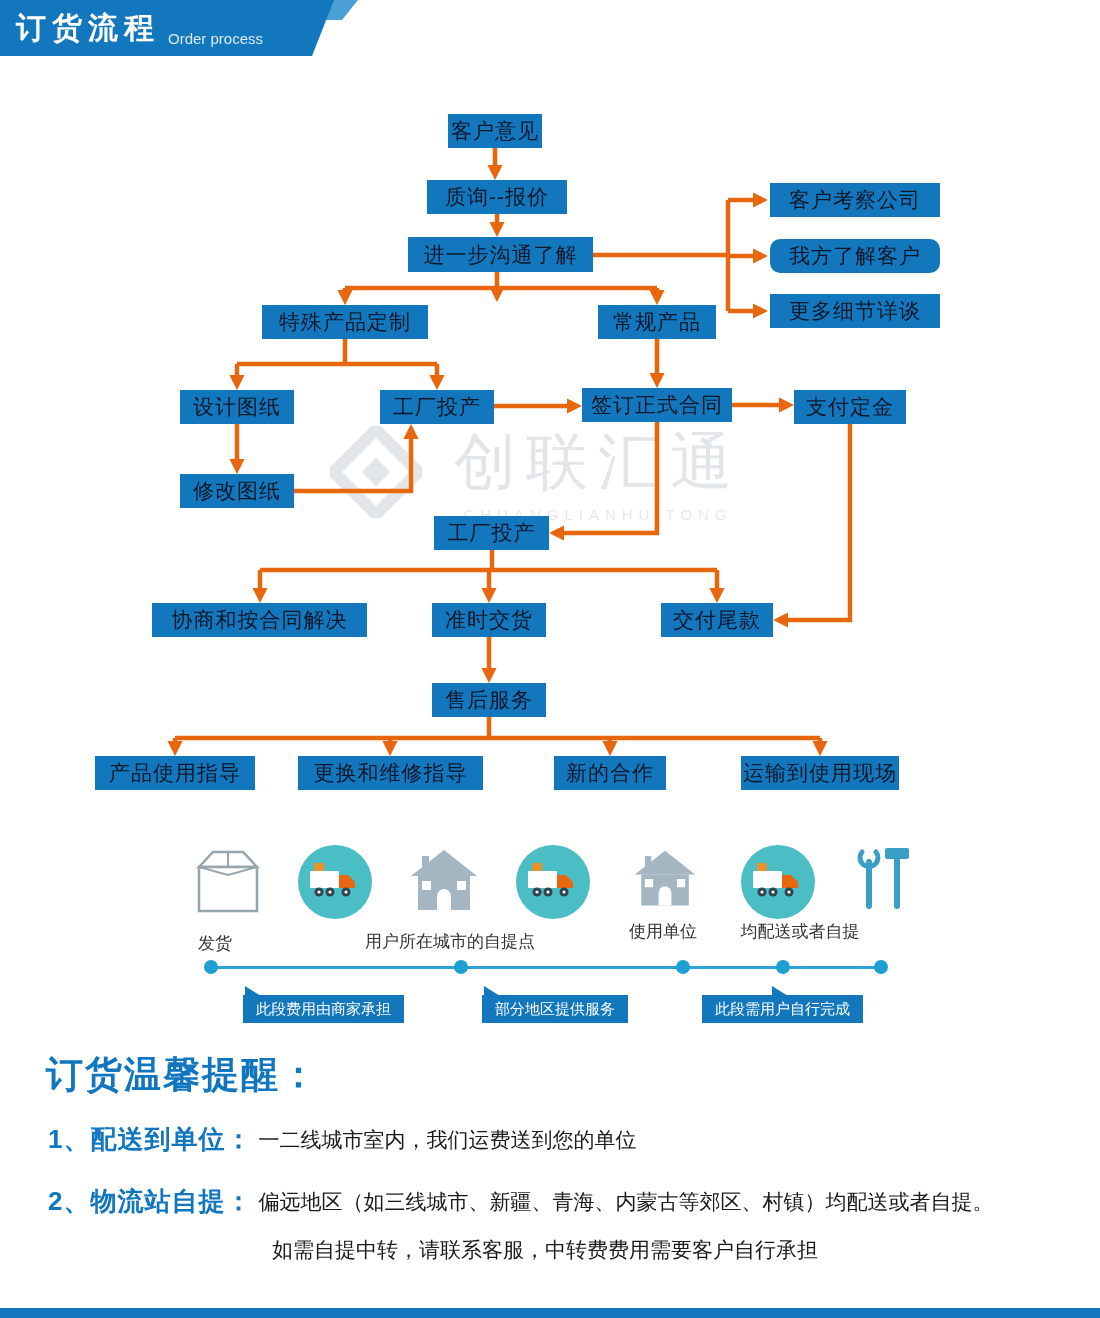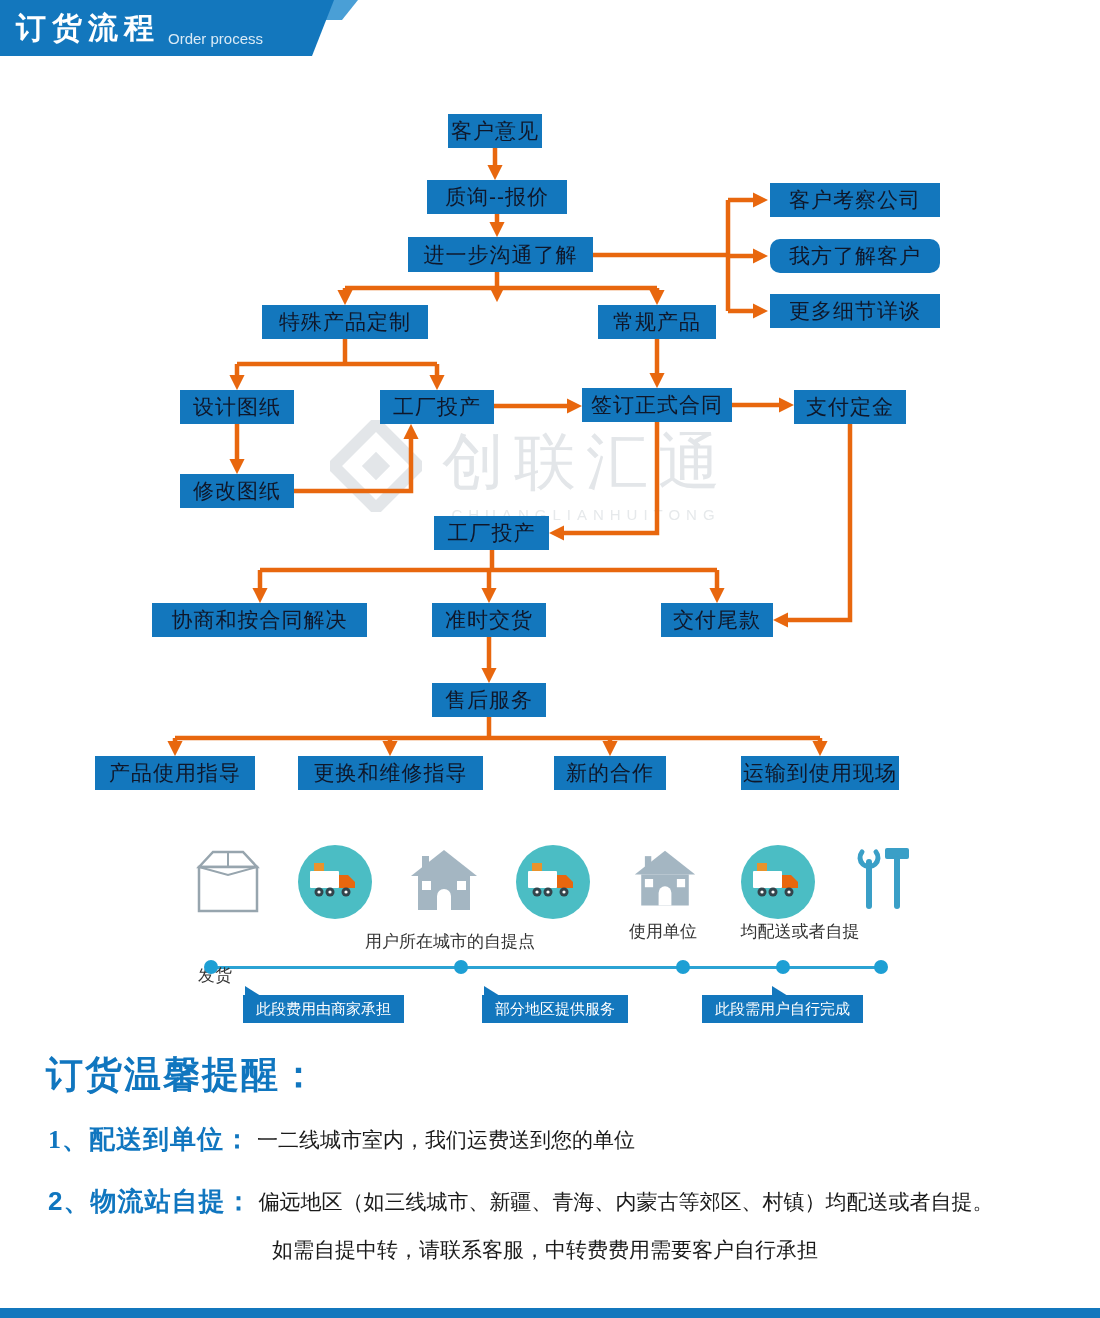--- a/index.html
+++ b/index.html
@@ -8,21 +8,21 @@
   
   .header{position:absolute;left:0;top:0;width:100%;height:58px;}
   .header-accent{position:absolute;left:0;top:0;width:370px;height:20px;background:#4A9FD6;
         clip-path:polygon(240px 0,358px 0,342px 20px,226px 20px);}
   .header-main{position:absolute;left:0;top:0;width:350px;height:56px;background:#1377BD;
         clip-path:polygon(0 0,334px 0,312px 56px,0 56px);
         display:flex;align-items:center;padding-left:16px;box-sizing:border-box;}
   .header-title-cn{color:#fff;font-size:30px;font-weight:bold;letter-spacing:6px;}
   .header-title-en{color:#d9eaf6;font-size:15px;margin-left:8px;align-self:flex-end;margin-bottom:9px;}
   
-  .watermark{position:absolute;left:330px;top:420px;display:flex;gap:20px;z-index:0;}
+  .watermark{position:absolute;left:330px;top:420px;display:flex;align-items:center;gap:32px;z-index:0;}
   .wm-text-main{font-size:62px;color:#E3E6E9;letter-spacing:10px;white-space:nowrap;}
   .wm-text-sub{font-size:15px;color:#E6E9EB;letter-spacing:6px;text-align:center;margin-top:2px;}
   
   .arrows{position:absolute;left:0;top:0;z-index:1;}
   
   .node{position:absolute;height:34px;background:#1377BD;color:#0f172a;font-size:21px;letter-spacing:1px;
         display:flex;align-items:center;justify-content:center;z-index:2;white-space:nowrap;}
   
   .step-icon{position:absolute;z-index:2;}
   .step-label{position:absolute;font-size:17px;color:#333;transform:translateX(-50%);
@@ -200,21 +200,21 @@
       <circle cx="49" cy="48" r="1.6" fill="#fff"></circle>
   </svg>
 
   <svg class="step-icon" style="left:852px;top:840px;" width="62" height="76" viewBox="0 0 62 76">
     <path d="M10 12 a9 9 0 1 0 14 0" fill="none" stroke="#3A9FC7" stroke-width="5" stroke-linecap="round"></path>
     <line x1="17" y1="22" x2="17" y2="66" stroke="#3A9FC7" stroke-width="6" stroke-linecap="round"></line>
     <rect x="33" y="8" width="24" height="11" fill="#3A9FC7" rx="2"></rect>
     <line x1="45" y1="19" x2="45" y2="66" stroke="#3A9FC7" stroke-width="6" stroke-linecap="round"></line>
   </svg>
 
-  <div class="step-label" style="left:215px;top:964px;">发货</div>
+  <div class="step-label" style="left:215px;top:932px;">发货</div>
   <div class="step-label" style="left:450px;top:930px;">用户所在城市的自提点</div>
   <div class="step-label" style="left:663px;top:920px;">使用单位</div>
   <div class="step-label" style="left:800px;top:920px;">均配送或者自提</div>
 
   <div class="timeline-line"></div>
   <div class="timeline-dot" style="left:211px;"></div>
   <div class="timeline-dot" style="left:461px;"></div>
   <div class="timeline-dot" style="left:683px;"></div>
   <div class="timeline-dot" style="left:783px;"></div>
   <div class="timeline-dot" style="left:881px;"></div>
@@ -227,21 +227,21 @@
     <span class="callout-tip" style="left:2px;"></span>
     <span>部分地区提供服务</span>
   </div>
   <div class="callout" style="left:702px;top:995px;">
     <span class="callout-tip" style="left:70px;"></span>
     <span>此段需用户自行完成</span>
   </div>
 
   <div class="reminder-title">订货温馨提醒：</div>
 
-  <div class="reminder-item" style="left:48px;top:1122px;font-family:Liberation Serif, serif;">
+  <div class="reminder-item" style="left:48px;top:1122px;">
     <span class="blue-label">1、配送到单位：</span>
     <span class="item-text">一二线城市室内，我们运费送到您的单位</span>
   </div>
 
   <div class="reminder-item" style="left:48px;top:1184px;">
     <span class="blue-label">2、物流站自提：</span>
     <span class="item-text">偏远地区（如三线城市、新疆、青海、内蒙古等郊区、村镇）均配送或者自提。</span>
   </div>
 
   <div class="reminder-note">如需自提中转，请联系客服，中转费费用需要客户自行承担</div>

